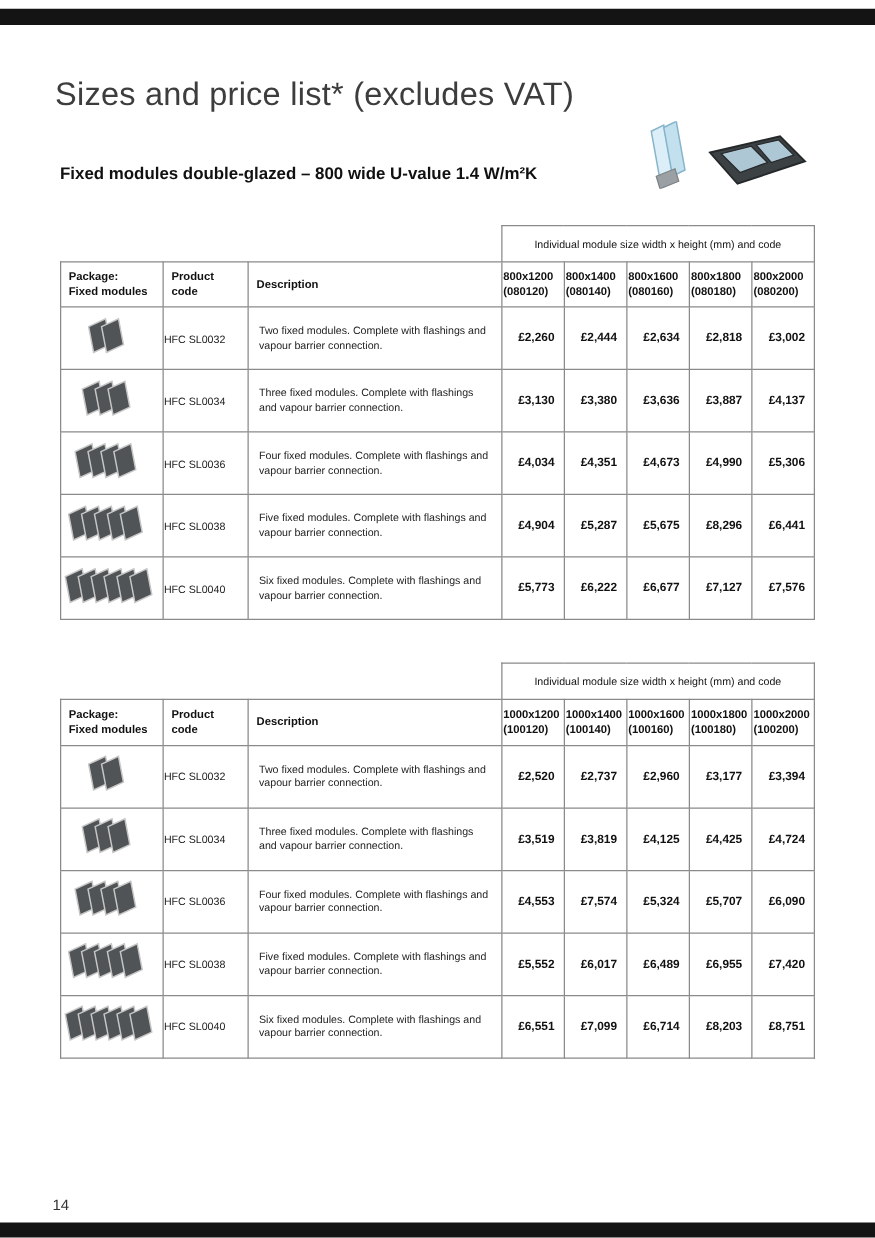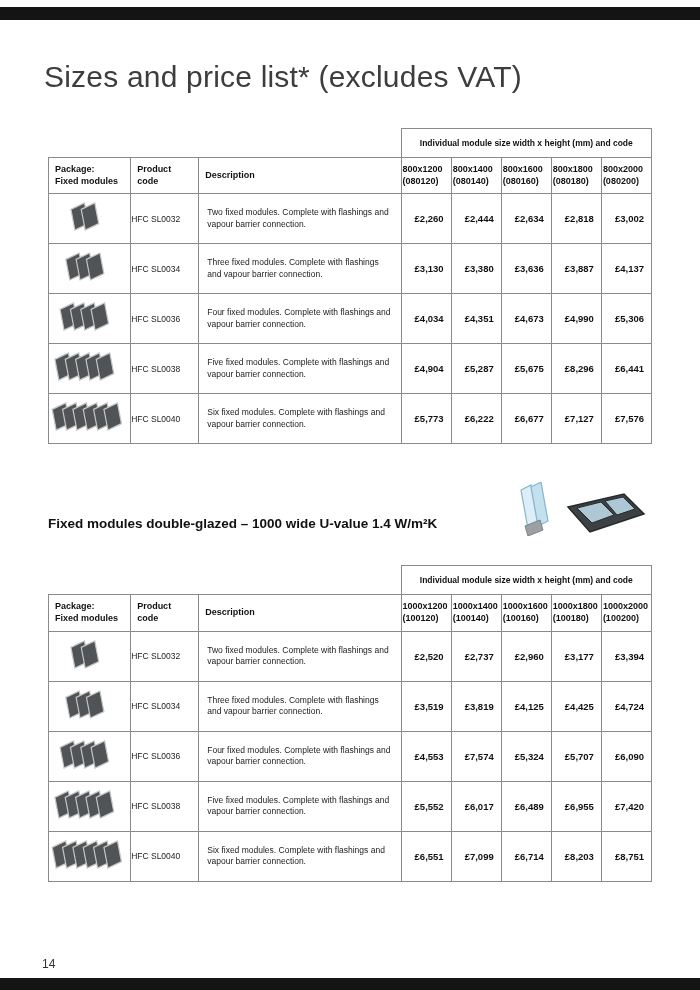--- a/index.html
+++ b/index.html
@@ -15,42 +15,42 @@
     position: absolute; top: 7px; left: 0; right: 0; height: 13px;
     background: #141414;
   }
   .bottom-bar {
     position: absolute; bottom: 0; left: 0; right: 0; height: 12px;
     background: #141414;
   }
   .content { position: absolute; top: 20px; left: 48px; width: 604px; }
   .page-title {
     margin-top: 40px; margin-left: -4px;
-    font-size: 30px; font-weight: 400; color: #3d3d3d;
+    font-size: 26px; font-weight: 400; color: #3d3d3d;
     letter-spacing: 0.2px;
   }
   .section { margin-top: 0; }
   .section-head { position: relative; }
   .section-head h2 { font-size: 13.5px; font-weight: bold; color: #111; }
   .sec1 .section-head { margin-top: 40px; }
   .sec2 .section-head { margin-top: 72px; }
   .section-icons {
     position: absolute; right: 6px; top: -34px;
     display: flex; align-items: flex-end; gap: 14px;
   }
   table.price-table {
     margin-top: 34px;
     border-collapse: collapse;
     width: 604px;
     table-layout: fixed;
   }
   table.price-table td, table.price-table th { border: 1px solid #8a8a8a; background: #fff; }
   td.no-border { border: none !important; background: transparent !important; }
   td.span-head {
-    font-size: 8.5px; font-weight: bold; text-align: center;
+    font-size: 8.5px; font-weight: normal; text-align: center;
     padding: 9px 0; color: #111;
   }
   th.h-package, th.h-code, th.h-desc {
     font-size: 9px; font-weight: bold; text-align: left;
     padding: 6px 6px; vertical-align: middle; line-height: 1.3; color: #111;
   }
   th.h-size {
     font-size: 9px; font-weight: bold; text-align: left;
     padding: 6px 1px; line-height: 1.3; color: #111;
   }
@@ -67,147 +67,22 @@
 </head>
 <body>
 
 <div class="top-bar"></div>
 
 <div class="content">
 
   <h1 class="page-title">Sizes and price list* (excludes VAT)</h1>
 
   <div class="section sec1">
-
-    <table class="price-table">
-      <colgroup>
-        <col class="col-pkg">
-          <col class="col-code">
-          <col class="col-desc">
-        <col class="col-price">
-          <col class="col-price">
-          <col class="col-price">
-          <col class="col-price">
-          <col class="col-price">
-      </colgroup>
-      <tbody>
-          <tr>
-        <td class="no-border" colspan="3"></td>
-        <td class="span-head" colspan="5">Individual module size width x height (mm) and code</td>
-      </tr>
-      <tr>
-        <th class="h-package two-line">
-          <span>Package:</span>
-          <span>Fixed modules</span>
-        </th>
-        <th class="h-code">Product code</th>
-        <th class="h-desc">Description</th>
-        <th class="h-size two-line">
-          <span>800x1200</span>
-          <span>(080120)</span>
-        </th>
-        <th class="h-size two-line">
-          <span>800x1400</span>
-          <span>(080140)</span>
-        </th>
-        <th class="h-size two-line">
-          <span>800x1600</span>
-          <span>(080160)</span>
-        </th>
-        <th class="h-size two-line">
-          <span>800x1800</span>
-          <span>(080180)</span>
-        </th>
-        <th class="h-size two-line">
-          <span>800x2000</span>
-          <span>(080200)</span>
-        </th>
-      </tr>
-      <tr class="data-row">
-        <td class="cell-illus"><svg viewBox="0 0 50 44" width="40" height="35">
-                <polygon points="1,13 18,5 23,31 6,39" fill="#505456" stroke="#c6c6c6" stroke-width="1.5"></polygon>
-                <polygon points="14,13 31,5 36,31 19,39" fill="#505456" stroke="#c6c6c6" stroke-width="1.5"></polygon>
-              </svg></td>
-        <td class="cell-code">HFC SL0032</td>
-        <td class="cell-desc">Two fixed modules. Complete with flashings and vapour barrier connection.</td>
-        <td class="cell-price">£2,260</td>
-        <td class="cell-price">£2,444</td>
-        <td class="cell-price">£2,634</td>
-        <td class="cell-price">£2,818</td>
-        <td class="cell-price">£3,002</td>
-      </tr>
-      <tr class="data-row">
-        <td class="cell-illus"><svg viewBox="0 0 63 44" width="50" height="35">
-                <polygon points="1,13 18,5 23,31 6,39" fill="#505456" stroke="#c6c6c6" stroke-width="1.5"></polygon>
-                <polygon points="14,13 31,5 36,31 19,39" fill="#505456" stroke="#c6c6c6" stroke-width="1.5"></polygon>
-                <polygon points="27,13 44,5 49,31 32,39" fill="#505456" stroke="#c6c6c6" stroke-width="1.5"></polygon>
-              </svg></td>
-        <td class="cell-code">HFC SL0034</td>
-        <td class="cell-desc">Three fixed modules. Complete with flashings and vapour barrier connection.</td>
-        <td class="cell-price">£3,130</td>
-        <td class="cell-price">£3,380</td>
-        <td class="cell-price">£3,636</td>
-        <td class="cell-price">£3,887</td>
-        <td class="cell-price">£4,137</td>
-      </tr>
-      <tr class="data-row">
-        <td class="cell-illus"><svg viewBox="0 0 76 44" width="61" height="35">
-                <polygon points="1,13 18,5 23,31 6,39" fill="#505456" stroke="#c6c6c6" stroke-width="1.5"></polygon>
-                <polygon points="14,13 31,5 36,31 19,39" fill="#505456" stroke="#c6c6c6" stroke-width="1.5"></polygon>
-                <polygon points="27,13 44,5 49,31 32,39" fill="#505456" stroke="#c6c6c6" stroke-width="1.5"></polygon>
-                <polygon points="40,13 57,5 62,31 45,39" fill="#505456" stroke="#c6c6c6" stroke-width="1.5"></polygon>
-              </svg></td>
-        <td class="cell-code">HFC SL0036</td>
-        <td class="cell-desc">Four fixed modules. Complete with flashings and vapour barrier connection.</td>
-        <td class="cell-price">£4,034</td>
-        <td class="cell-price">£4,351</td>
-        <td class="cell-price">£4,673</td>
-        <td class="cell-price">£4,990</td>
-        <td class="cell-price">£5,306</td>
-      </tr>
-      <tr class="data-row">
-        <td class="cell-illus"><svg viewBox="0 0 89 44" width="71" height="35">
-                <polygon points="1,13 18,5 23,31 6,39" fill="#505456" stroke="#c6c6c6" stroke-width="1.5"></polygon>
-                <polygon points="14,13 31,5 36,31 19,39" fill="#505456" stroke="#c6c6c6" stroke-width="1.5"></polygon>
-                <polygon points="27,13 44,5 49,31 32,39" fill="#505456" stroke="#c6c6c6" stroke-width="1.5"></polygon>
-                <polygon points="40,13 57,5 62,31 45,39" fill="#505456" stroke="#c6c6c6" stroke-width="1.5"></polygon>
-                <polygon points="53,13 70,5 75,31 58,39" fill="#505456" stroke="#c6c6c6" stroke-width="1.5"></polygon>
-              </svg></td>
-        <td class="cell-code">HFC SL0038</td>
-        <td class="cell-desc">Five fixed modules. Complete with flashings and vapour barrier connection.</td>
-        <td class="cell-price">£4,904</td>
-        <td class="cell-price">£5,287</td>
-        <td class="cell-price">£5,675</td>
-        <td class="cell-price">£8,296</td>
-        <td class="cell-price">£6,441</td>
-      </tr>
-      <tr class="data-row">
-        <td class="cell-illus"><svg viewBox="0 0 102 44" width="82" height="35">
-                <polygon points="1,13 18,5 23,31 6,39" fill="#505456" stroke="#c6c6c6" stroke-width="1.5"></polygon>
-                <polygon points="14,13 31,5 36,31 19,39" fill="#505456" stroke="#c6c6c6" stroke-width="1.5"></polygon>
-                <polygon points="27,13 44,5 49,31 32,39" fill="#505456" stroke="#c6c6c6" stroke-width="1.5"></polygon>
-                <polygon points="40,13 57,5 62,31 45,39" fill="#505456" stroke="#c6c6c6" stroke-width="1.5"></polygon>
-                <polygon points="53,13 70,5 75,31 58,39" fill="#505456" stroke="#c6c6c6" stroke-width="1.5"></polygon>
-                <polygon points="66,13 83,5 88,31 71,39" fill="#505456" stroke="#c6c6c6" stroke-width="1.5"></polygon>
-              </svg></td>
-        <td class="cell-code">HFC SL0040</td>
-        <td class="cell-desc">Six fixed modules. Complete with flashings and vapour barrier connection.</td>
-        <td class="cell-price">£5,773</td>
-        <td class="cell-price">£6,222</td>
-        <td class="cell-price">£6,677</td>
-        <td class="cell-price">£7,127</td>
-        <td class="cell-price">£7,576</td>
-      </tr>
-    </tbody>
-      </table>
-  </div>
-
-  <div class="section sec2">
     <div class="section-head">
-      <h2>Fixed modules double-glazed – 1000 wide U-value 1.4 W/m²K</h2>
+      <h2>Fixed modules double-glazed – 800 wide U-value 1.4 W/m²K</h2>
       <div class="section-icons">
         <svg width="36" height="54" viewBox="0 0 36 54">
           <polygon points="5,8 15,3 22,42 12,47" fill="#dceef7" stroke="#86b5cb" stroke-width="1.2"></polygon>
           <polygon points="15,5 25,0 32,39 22,44" fill="#c3e0ef" stroke="#86b5cb" stroke-width="1.2"></polygon>
           <polygon points="9,44 24,38 27,48 12,54" fill="#9aa0a3" stroke="#7d8285" stroke-width="1"></polygon>
         </svg>
         <svg width="80" height="44" viewBox="0 0 80 44">
           <polygon points="2,15 58,2 78,22 24,40" fill="#3c4144" stroke="#26292b" stroke-width="1.5"></polygon>
           <polygon points="11,16 35,10 48,23 26,31" fill="#aec7d4" stroke="#26292b" stroke-width="1"></polygon>
           <polygon points="39,9 57,5 69,17 51,23" fill="#aec7d4" stroke="#26292b" stroke-width="1"></polygon>
@@ -232,20 +107,145 @@
         <td class="span-head" colspan="5">Individual module size width x height (mm) and code</td>
       </tr>
       <tr>
         <th class="h-package two-line">
           <span>Package:</span>
           <span>Fixed modules</span>
         </th>
         <th class="h-code">Product code</th>
         <th class="h-desc">Description</th>
         <th class="h-size two-line">
+          <span>800x1200</span>
+          <span>(080120)</span>
+        </th>
+        <th class="h-size two-line">
+          <span>800x1400</span>
+          <span>(080140)</span>
+        </th>
+        <th class="h-size two-line">
+          <span>800x1600</span>
+          <span>(080160)</span>
+        </th>
+        <th class="h-size two-line">
+          <span>800x1800</span>
+          <span>(080180)</span>
+        </th>
+        <th class="h-size two-line">
+          <span>800x2000</span>
+          <span>(080200)</span>
+        </th>
+      </tr>
+      <tr class="data-row">
+        <td class="cell-illus"><svg viewBox="0 0 50 44" width="40" height="35">
+                <polygon points="1,13 18,5 23,31 6,39" fill="#505456" stroke="#c6c6c6" stroke-width="1.5"></polygon>
+                <polygon points="14,13 31,5 36,31 19,39" fill="#505456" stroke="#c6c6c6" stroke-width="1.5"></polygon>
+              </svg></td>
+        <td class="cell-code">HFC SL0032</td>
+        <td class="cell-desc">Two fixed modules. Complete with flashings and vapour barrier connection.</td>
+        <td class="cell-price">£2,260</td>
+        <td class="cell-price">£2,444</td>
+        <td class="cell-price">£2,634</td>
+        <td class="cell-price">£2,818</td>
+        <td class="cell-price">£3,002</td>
+      </tr>
+      <tr class="data-row">
+        <td class="cell-illus"><svg viewBox="0 0 63 44" width="50" height="35">
+                <polygon points="1,13 18,5 23,31 6,39" fill="#505456" stroke="#c6c6c6" stroke-width="1.5"></polygon>
+                <polygon points="14,13 31,5 36,31 19,39" fill="#505456" stroke="#c6c6c6" stroke-width="1.5"></polygon>
+                <polygon points="27,13 44,5 49,31 32,39" fill="#505456" stroke="#c6c6c6" stroke-width="1.5"></polygon>
+              </svg></td>
+        <td class="cell-code">HFC SL0034</td>
+        <td class="cell-desc">Three fixed modules. Complete with flashings and vapour barrier connection.</td>
+        <td class="cell-price">£3,130</td>
+        <td class="cell-price">£3,380</td>
+        <td class="cell-price">£3,636</td>
+        <td class="cell-price">£3,887</td>
+        <td class="cell-price">£4,137</td>
+      </tr>
+      <tr class="data-row">
+        <td class="cell-illus"><svg viewBox="0 0 76 44" width="61" height="35">
+                <polygon points="1,13 18,5 23,31 6,39" fill="#505456" stroke="#c6c6c6" stroke-width="1.5"></polygon>
+                <polygon points="14,13 31,5 36,31 19,39" fill="#505456" stroke="#c6c6c6" stroke-width="1.5"></polygon>
+                <polygon points="27,13 44,5 49,31 32,39" fill="#505456" stroke="#c6c6c6" stroke-width="1.5"></polygon>
+                <polygon points="40,13 57,5 62,31 45,39" fill="#505456" stroke="#c6c6c6" stroke-width="1.5"></polygon>
+              </svg></td>
+        <td class="cell-code">HFC SL0036</td>
+        <td class="cell-desc">Four fixed modules. Complete with flashings and vapour barrier connection.</td>
+        <td class="cell-price">£4,034</td>
+        <td class="cell-price">£4,351</td>
+        <td class="cell-price">£4,673</td>
+        <td class="cell-price">£4,990</td>
+        <td class="cell-price">£5,306</td>
+      </tr>
+      <tr class="data-row">
+        <td class="cell-illus"><svg viewBox="0 0 89 44" width="71" height="35">
+                <polygon points="1,13 18,5 23,31 6,39" fill="#505456" stroke="#c6c6c6" stroke-width="1.5"></polygon>
+                <polygon points="14,13 31,5 36,31 19,39" fill="#505456" stroke="#c6c6c6" stroke-width="1.5"></polygon>
+                <polygon points="27,13 44,5 49,31 32,39" fill="#505456" stroke="#c6c6c6" stroke-width="1.5"></polygon>
+                <polygon points="40,13 57,5 62,31 45,39" fill="#505456" stroke="#c6c6c6" stroke-width="1.5"></polygon>
+                <polygon points="53,13 70,5 75,31 58,39" fill="#505456" stroke="#c6c6c6" stroke-width="1.5"></polygon>
+              </svg></td>
+        <td class="cell-code">HFC SL0038</td>
+        <td class="cell-desc">Five fixed modules. Complete with flashings and vapour barrier connection.</td>
+        <td class="cell-price">£4,904</td>
+        <td class="cell-price">£5,287</td>
+        <td class="cell-price">£5,675</td>
+        <td class="cell-price">£8,296</td>
+        <td class="cell-price">£6,441</td>
+      </tr>
+      <tr class="data-row">
+        <td class="cell-illus"><svg viewBox="0 0 102 44" width="82" height="35">
+                <polygon points="1,13 18,5 23,31 6,39" fill="#505456" stroke="#c6c6c6" stroke-width="1.5"></polygon>
+                <polygon points="14,13 31,5 36,31 19,39" fill="#505456" stroke="#c6c6c6" stroke-width="1.5"></polygon>
+                <polygon points="27,13 44,5 49,31 32,39" fill="#505456" stroke="#c6c6c6" stroke-width="1.5"></polygon>
+                <polygon points="40,13 57,5 62,31 45,39" fill="#505456" stroke="#c6c6c6" stroke-width="1.5"></polygon>
+                <polygon points="53,13 70,5 75,31 58,39" fill="#505456" stroke="#c6c6c6" stroke-width="1.5"></polygon>
+                <polygon points="66,13 83,5 88,31 71,39" fill="#505456" stroke="#c6c6c6" stroke-width="1.5"></polygon>
+              </svg></td>
+        <td class="cell-code">HFC SL0040</td>
+        <td class="cell-desc">Six fixed modules. Complete with flashings and vapour barrier connection.</td>
+        <td class="cell-price">£5,773</td>
+        <td class="cell-price">£6,222</td>
+        <td class="cell-price">£6,677</td>
+        <td class="cell-price">£7,127</td>
+        <td class="cell-price">£7,576</td>
+      </tr>
+    </tbody>
+      </table>
+  </div>
+
+  <div class="section sec2">
+
+    <table class="price-table">
+      <colgroup>
+        <col class="col-pkg">
+          <col class="col-code">
+          <col class="col-desc">
+        <col class="col-price">
+          <col class="col-price">
+          <col class="col-price">
+          <col class="col-price">
+          <col class="col-price">
+      </colgroup>
+      <tbody>
+          <tr>
+        <td class="no-border" colspan="3"></td>
+        <td class="span-head" colspan="5">Individual module size width x height (mm) and code</td>
+      </tr>
+      <tr>
+        <th class="h-package two-line">
+          <span>Package:</span>
+          <span>Fixed modules</span>
+        </th>
+        <th class="h-code">Product code</th>
+        <th class="h-desc">Description</th>
+        <th class="h-size two-line">
           <span>1000x1200</span>
           <span>(100120)</span>
         </th>
         <th class="h-size two-line">
           <span>1000x1400</span>
           <span>(100140)</span>
         </th>
         <th class="h-size two-line">
           <span>1000x1600</span>
           <span>(100160)</span>

